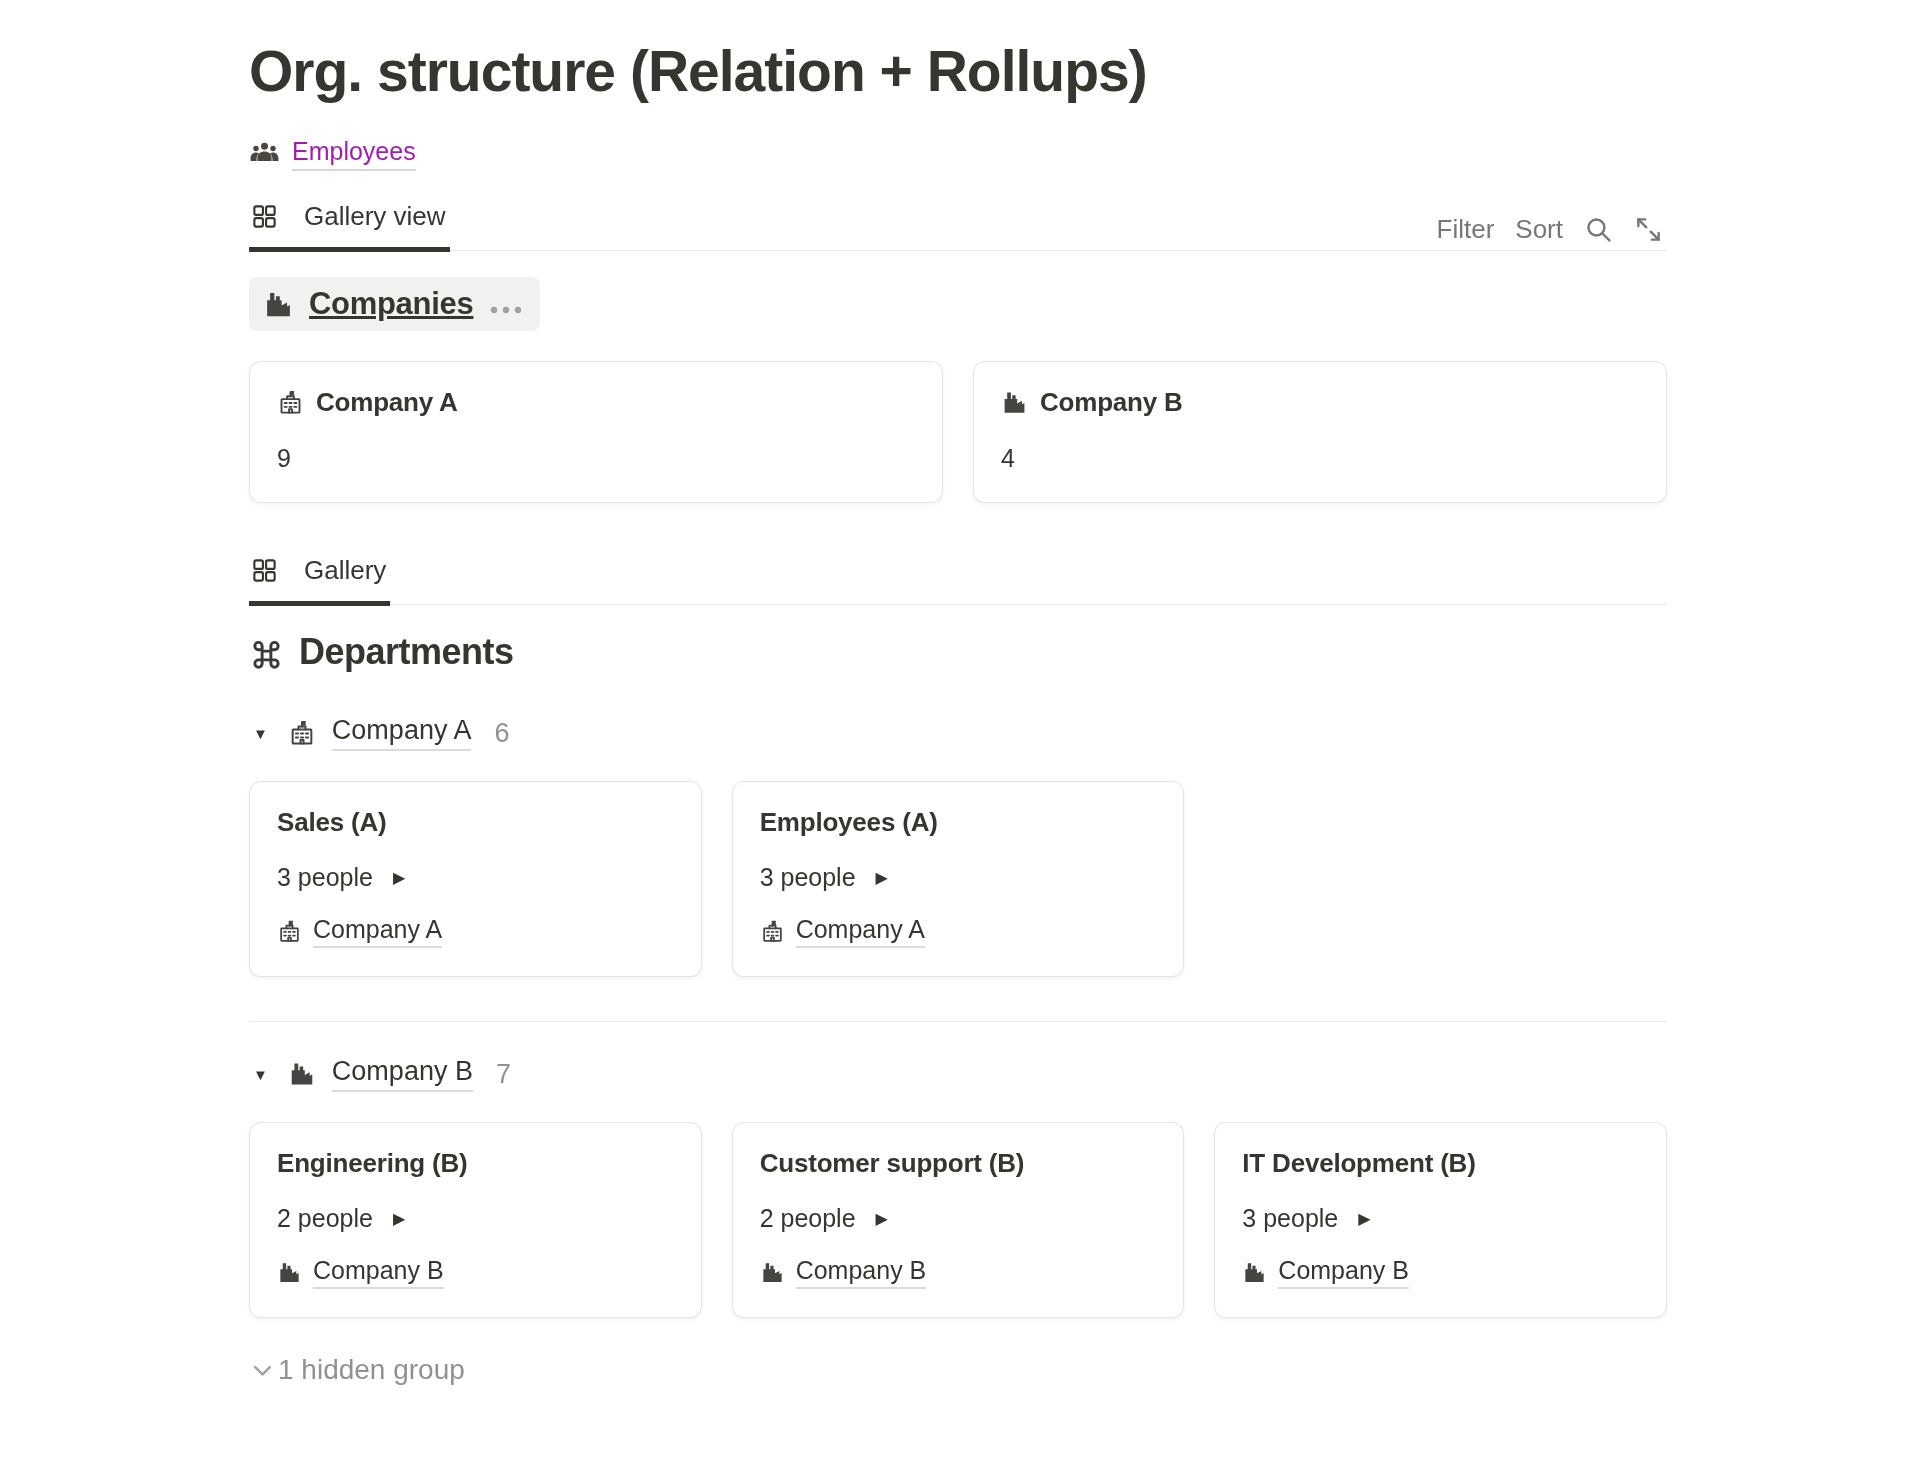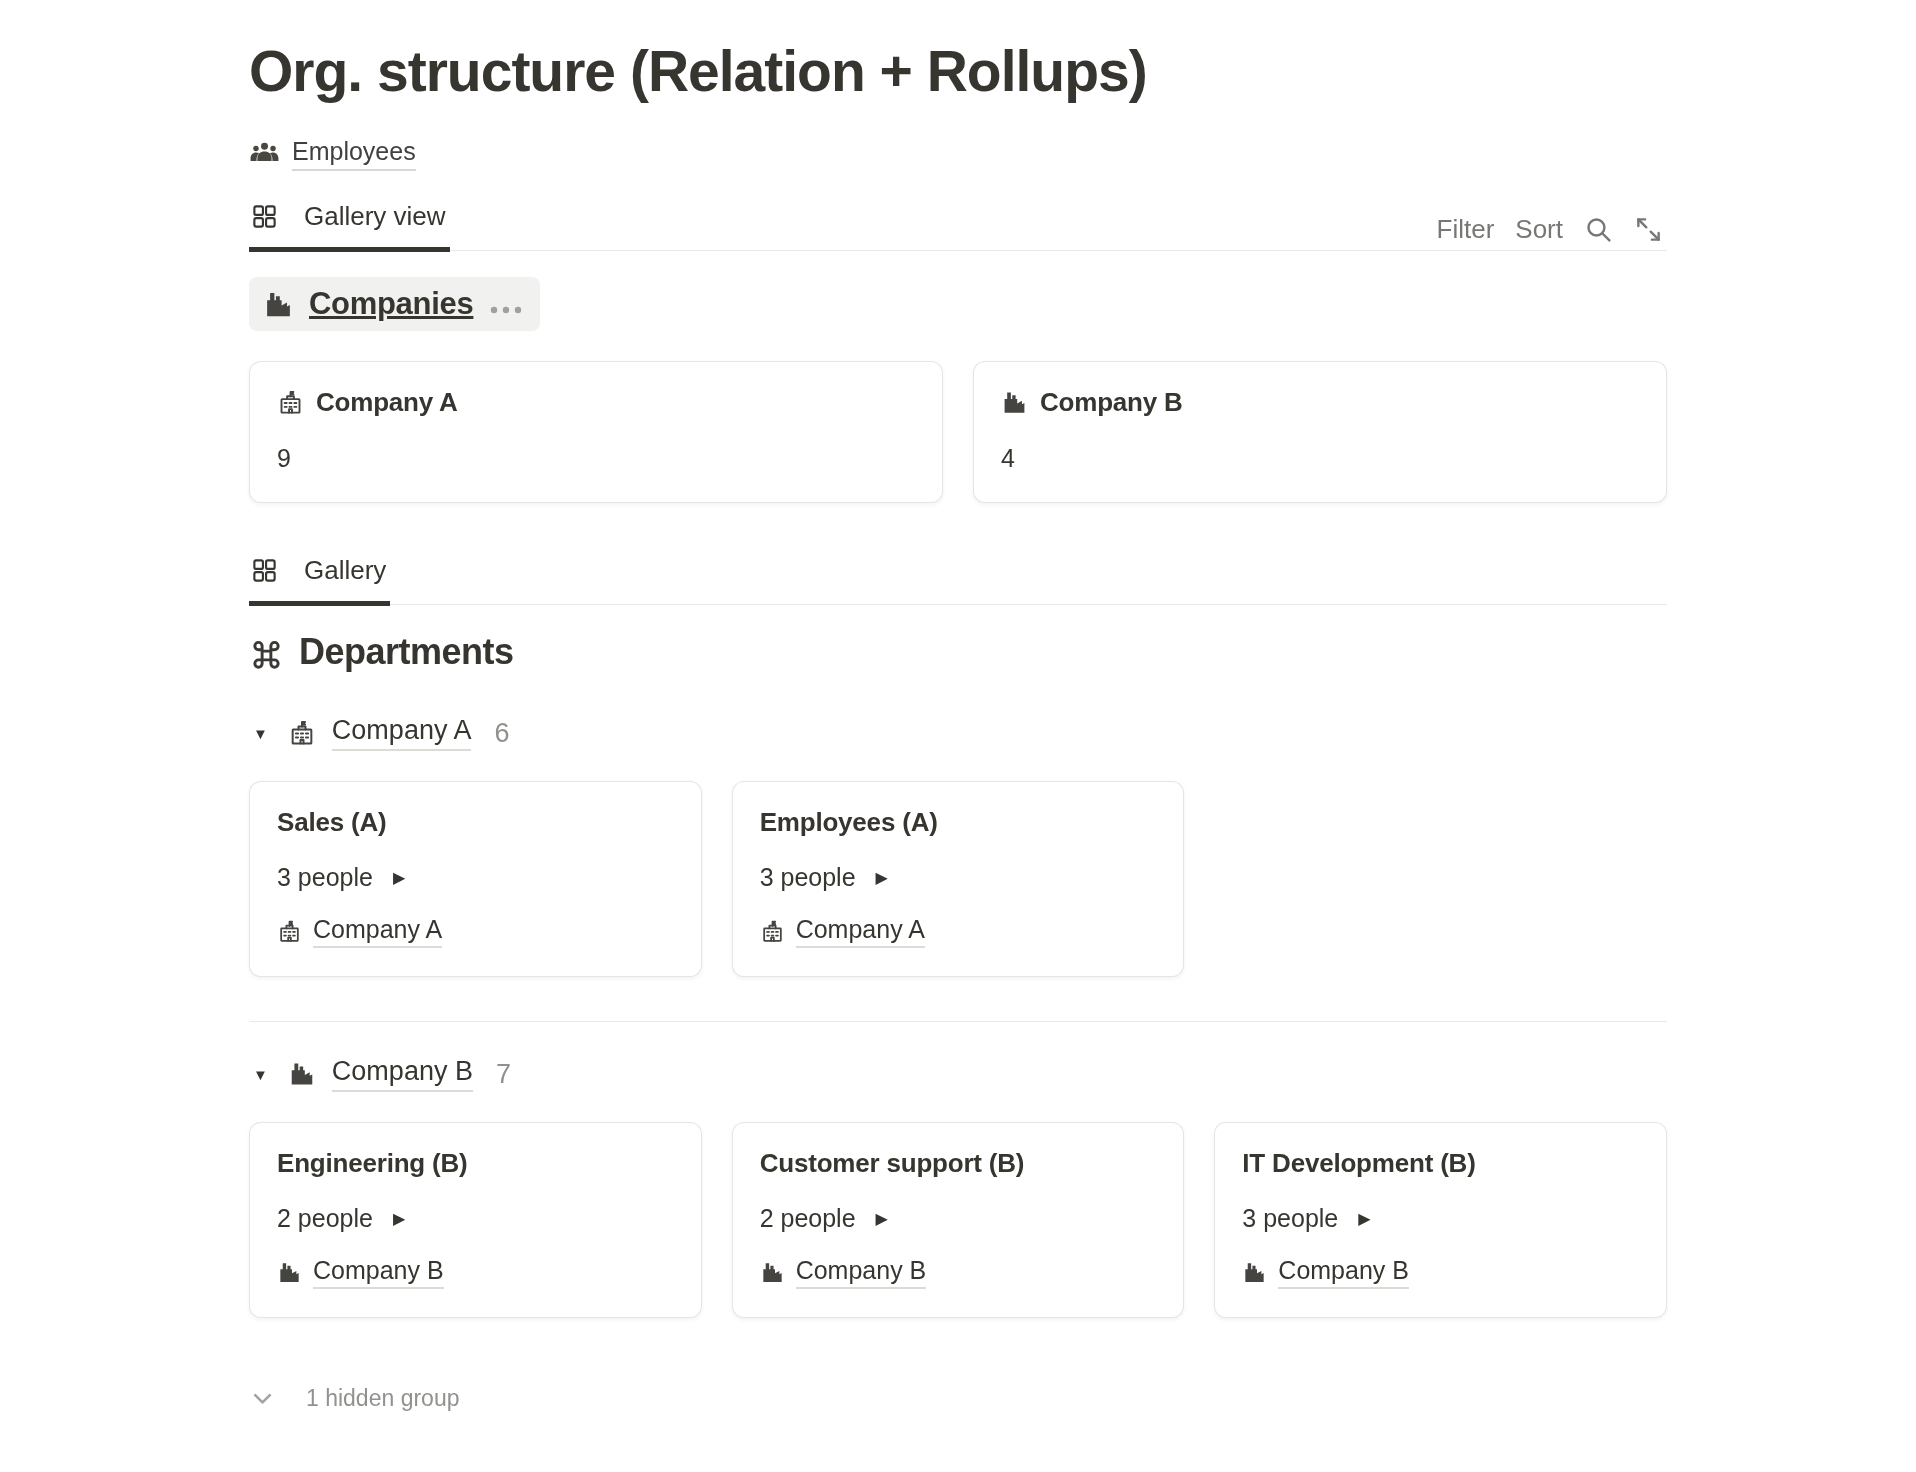--- a/index.html
+++ b/index.html
@@ -21,21 +21,21 @@
     line-height: 1.25;
   }
 
   
   .employees-row {
     margin-top: 30px;
     display: flex; align-items: center; gap: 12px;
   }
   .employees-row .icon { width: 31px; height: 31px; color: #49473f; flex: none; }
   .link-underline {
-    font-size: 25px; font-weight: 500; color: #404040;
+    font-size: 25px; font-weight: 500; color: #a21caf;
     border-bottom: 2px solid #d9d7d2; padding-bottom: 3px;
     cursor: pointer;
   }
 
   
   .tabs-row {
     margin-top: 18px;
     display: flex; align-items: center; justify-content: space-between;
     border-bottom: 1px solid #e9e9e7;
   }
@@ -115,23 +115,23 @@
   .group-header .icon { width: 28px; height: 28px; color: #454440; flex: none; }
   .group-name {
     font-size: 27px; font-weight: 500;
     border-bottom: 2px solid #dddbd6; padding-bottom: 3px; cursor: pointer;
   }
   .group-count { font-size: 27px; color: #91918e; margin-left: 7px; }
 
   .group-divider { border: none; border-top: 1px solid #e9e9e7; margin-top: 44px; }
 
   .hidden-group-row {
-    margin-top: 67px;
-    display: flex; align-items: center; gap: 30px;
-    color: #91918e; font-size: 23px; cursor: pointer;
+    margin-top: 36px;
+    display: flex; align-items: center; gap: 2px;
+    color: #91918e; font-size: 28px; cursor: pointer;
   }
   .hidden-group-row .icon { width: 27px; height: 27px; color: #a5a39f; }
 
   .icon svg { width: 100%; height: 100%; display: block; }
 </style>
 </head>
 <body>
 
 <div class="page">
 

